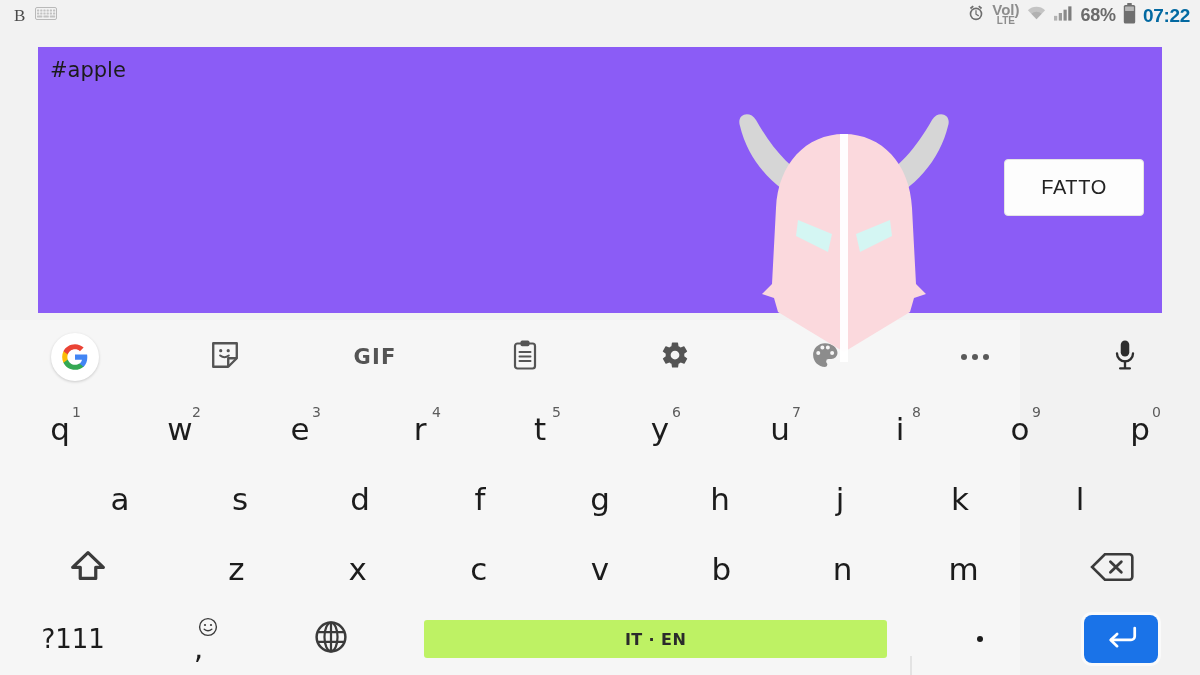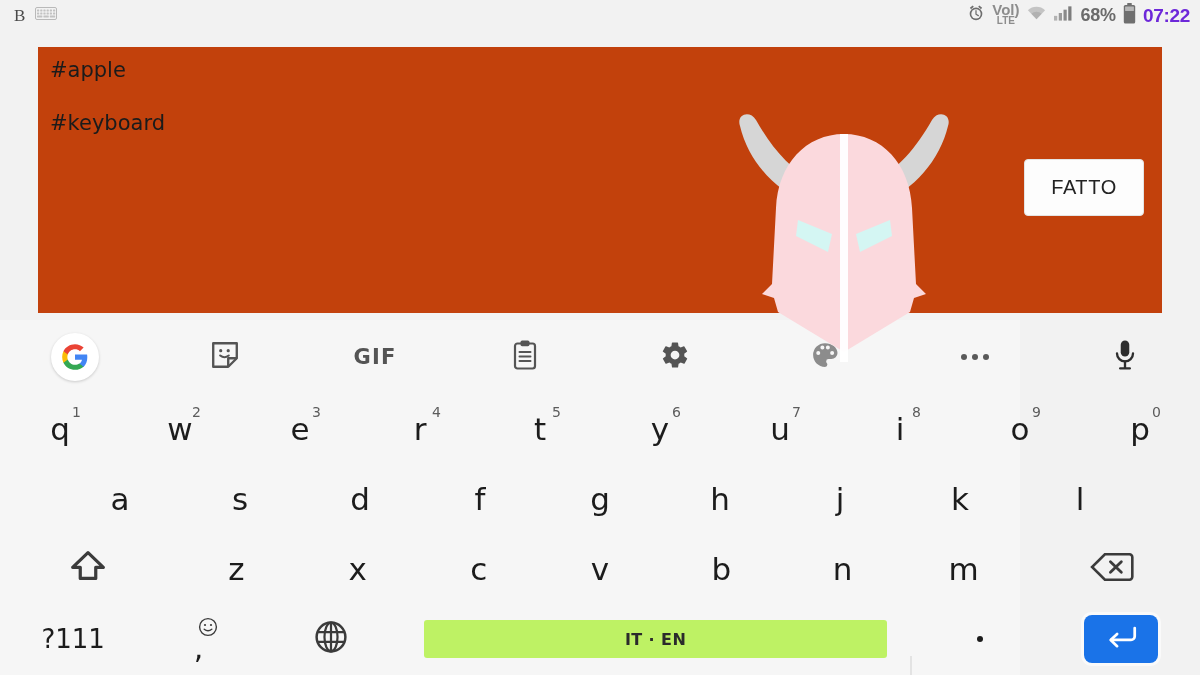--- a/index.html
+++ b/index.html
@@ -31,52 +31,52 @@
     font-family: "Liberation Serif", serif;
     line-height: 1;
   }
   .sb-kbd { display: block; }
   .sb-icon { display: block; }
   .sb-text {
     font-size: 18px; font-weight: 700; color: #6b6b6b;
     letter-spacing: -0.2px; line-height: 1;
   }
   .sb-clock {
-    font-size: 19px; font-weight: 700; color: #6d28d9;
+    font-size: 19px; font-weight: 700; color: #0369a1;
     letter-spacing: -0.3px; line-height: 1;
   }
   .volte {
     display: flex; flex-direction: column; align-items: center;
     line-height: 0.85; color: #8d8d8d; font-weight: 700;
   }
   .volte span:first-child { font-size: 15px; }
   .volte span:last-child { font-size: 10px; }
 
   
   #compose-panel {
     position: absolute;
     left: 38px; top: 47px;
     width: 1124px; height: 266px;
-    background: #c2410c;
+    background: #8b5cf6;
   }
   #compose-text {
     position: absolute;
     left: 12px; top: 12px;
     width: 700px;
   }
   .tag-line {
     font-size: 21px; color: #1b1b1b;
     line-height: 1.1;
     margin-bottom: 30px;
     font-family: "DejaVu Sans", sans-serif;
   }
   #done-button {
     position: absolute;
     right: 18px; top: 112px;
-    width: 120px; height: 57px;
+    width: 140px; height: 57px;
     background: #fdfdfd;
     border: 1px solid #e4e4e4;
     border-radius: 4px;
     display: flex; align-items: center; justify-content: center;
     cursor: pointer;
   }
   #done-button-label {
     font-size: 20px; color: #232323; letter-spacing: 0.6px;
   }
 
@@ -287,21 +287,20 @@
         </svg>
       </span>
 
       <span class="sb-clock">07:22</span>
     </div>
   </div>
 
   <div id="compose-panel">
     <div id="compose-text">
       <div class="tag-line">#apple</div>
-      <div class="tag-line">#keyboard</div>
     </div>
 
     <div id="done-button">
       <span id="done-button-label">FATTO</span>
     </div>
   </div>
 
   <div id="watermark">
     <svg width="256" height="258" viewBox="0 0 256 258">
 

